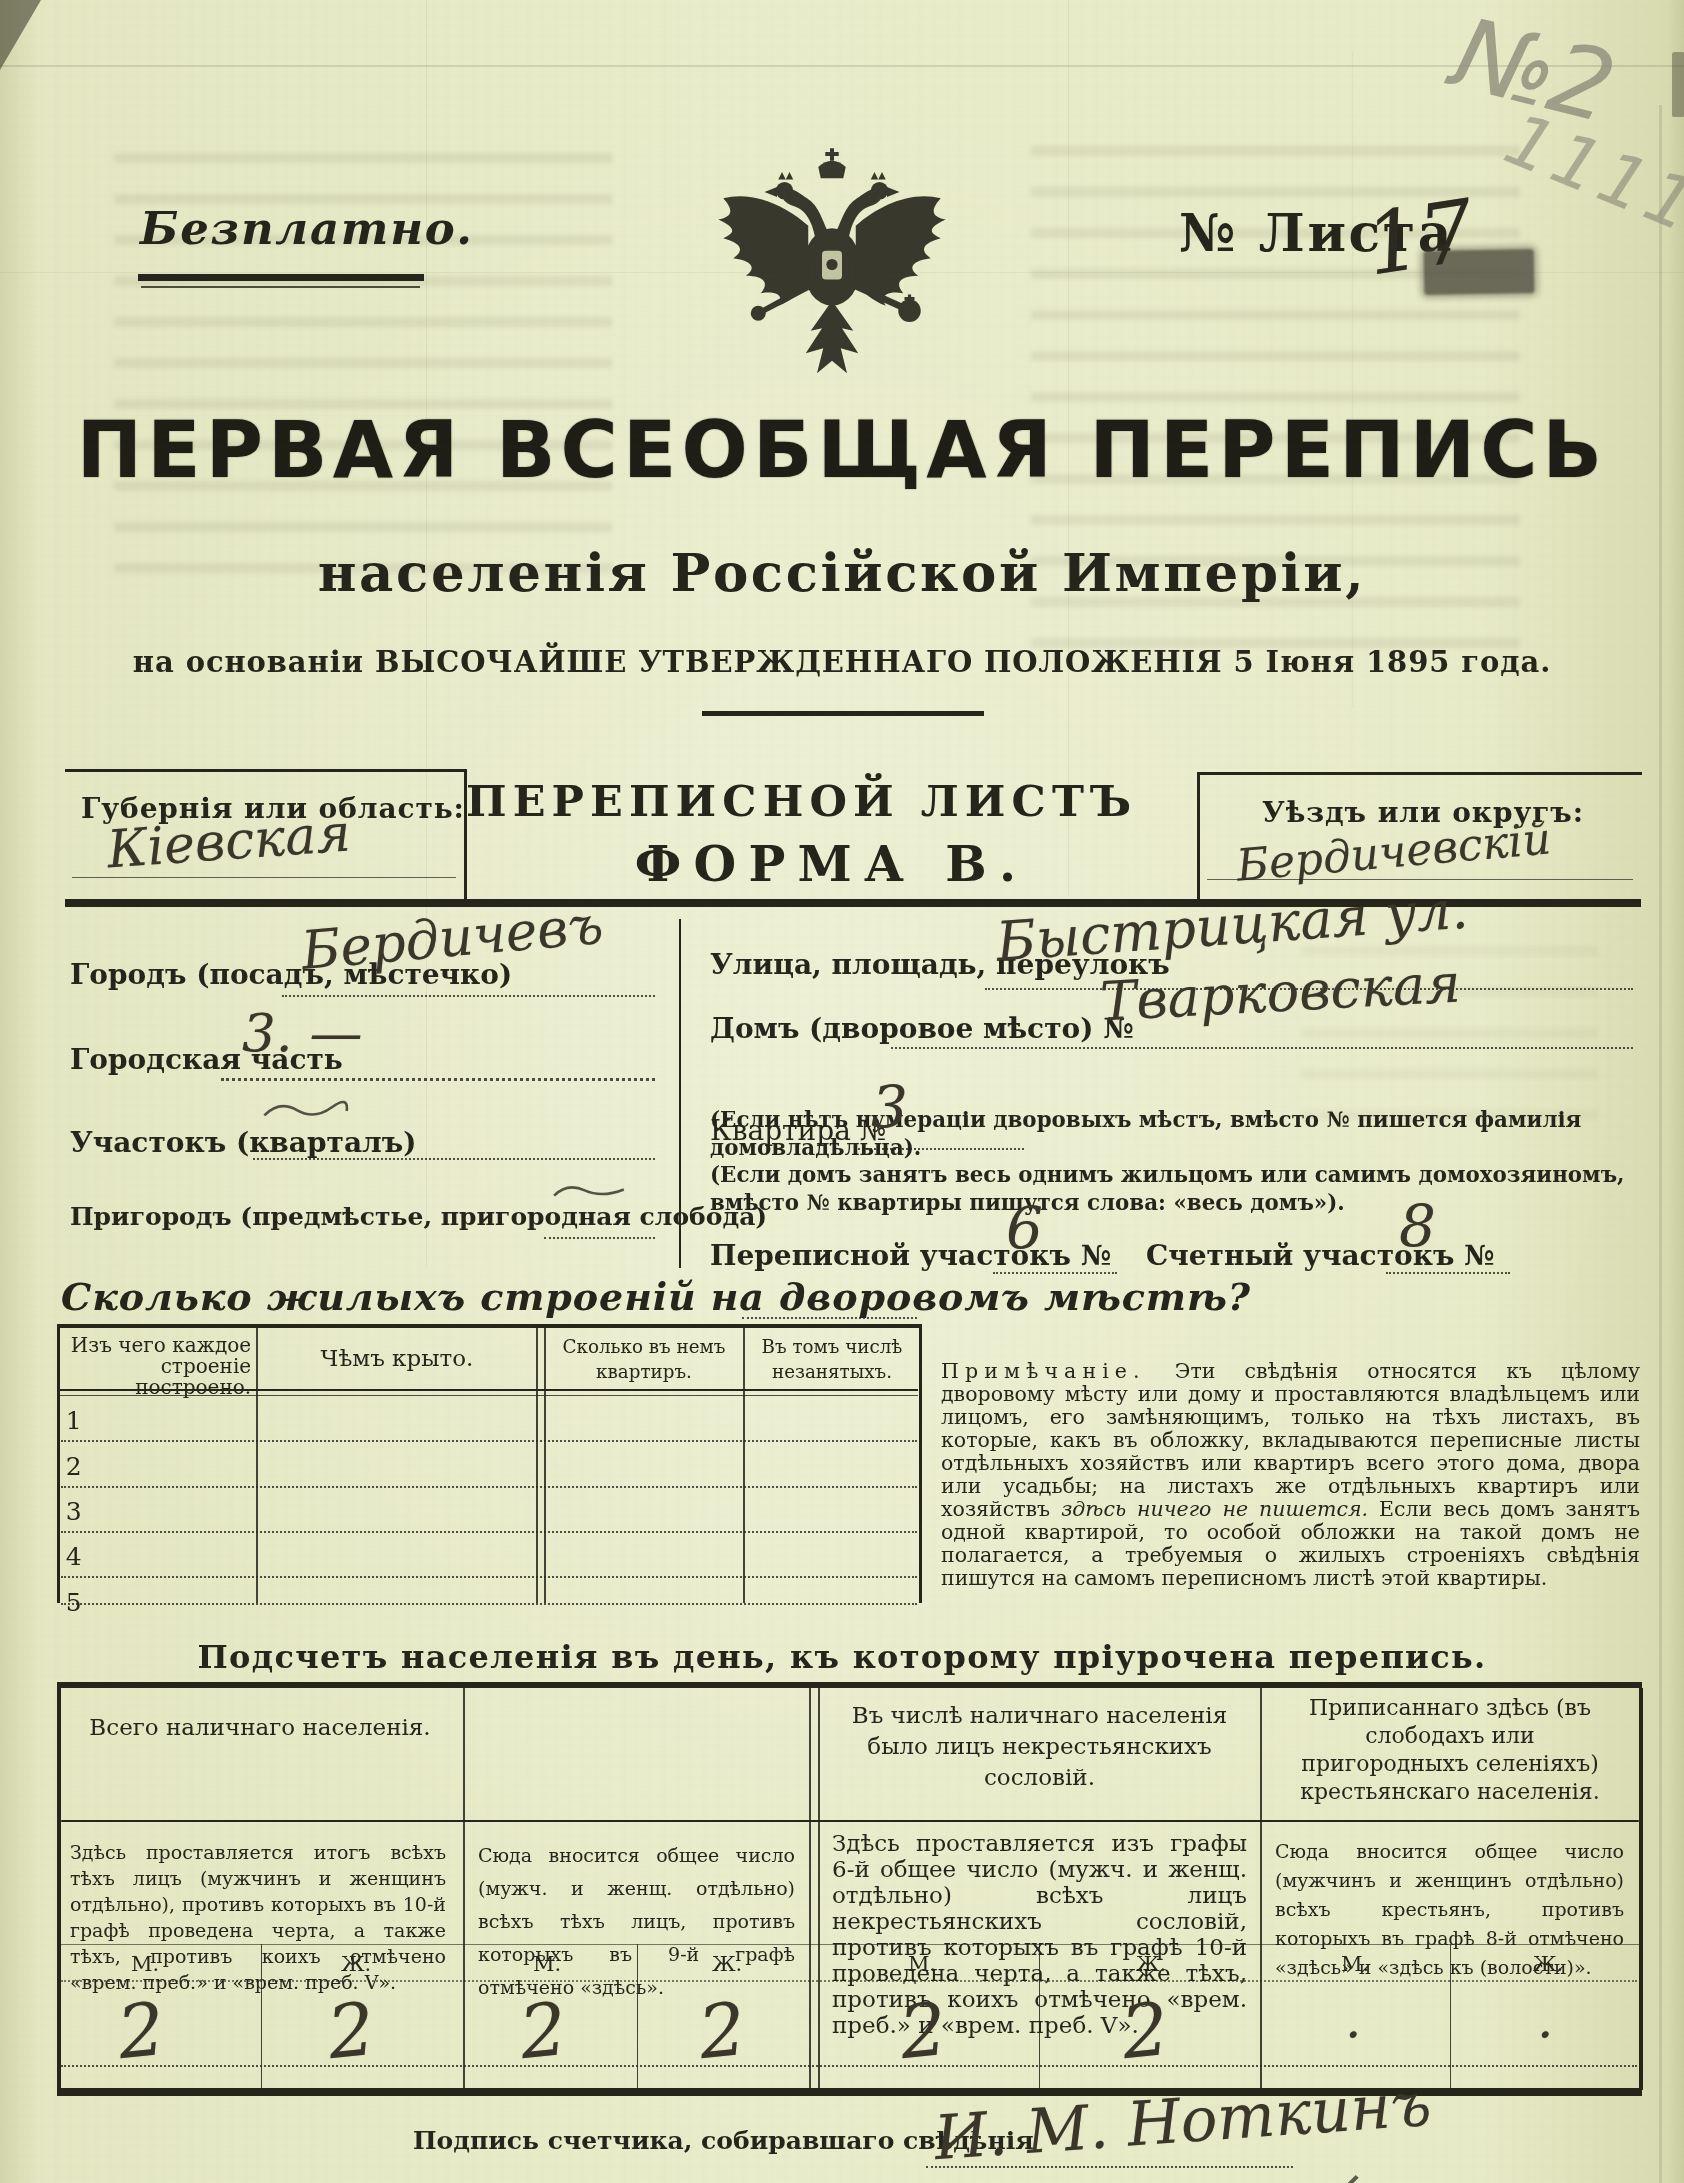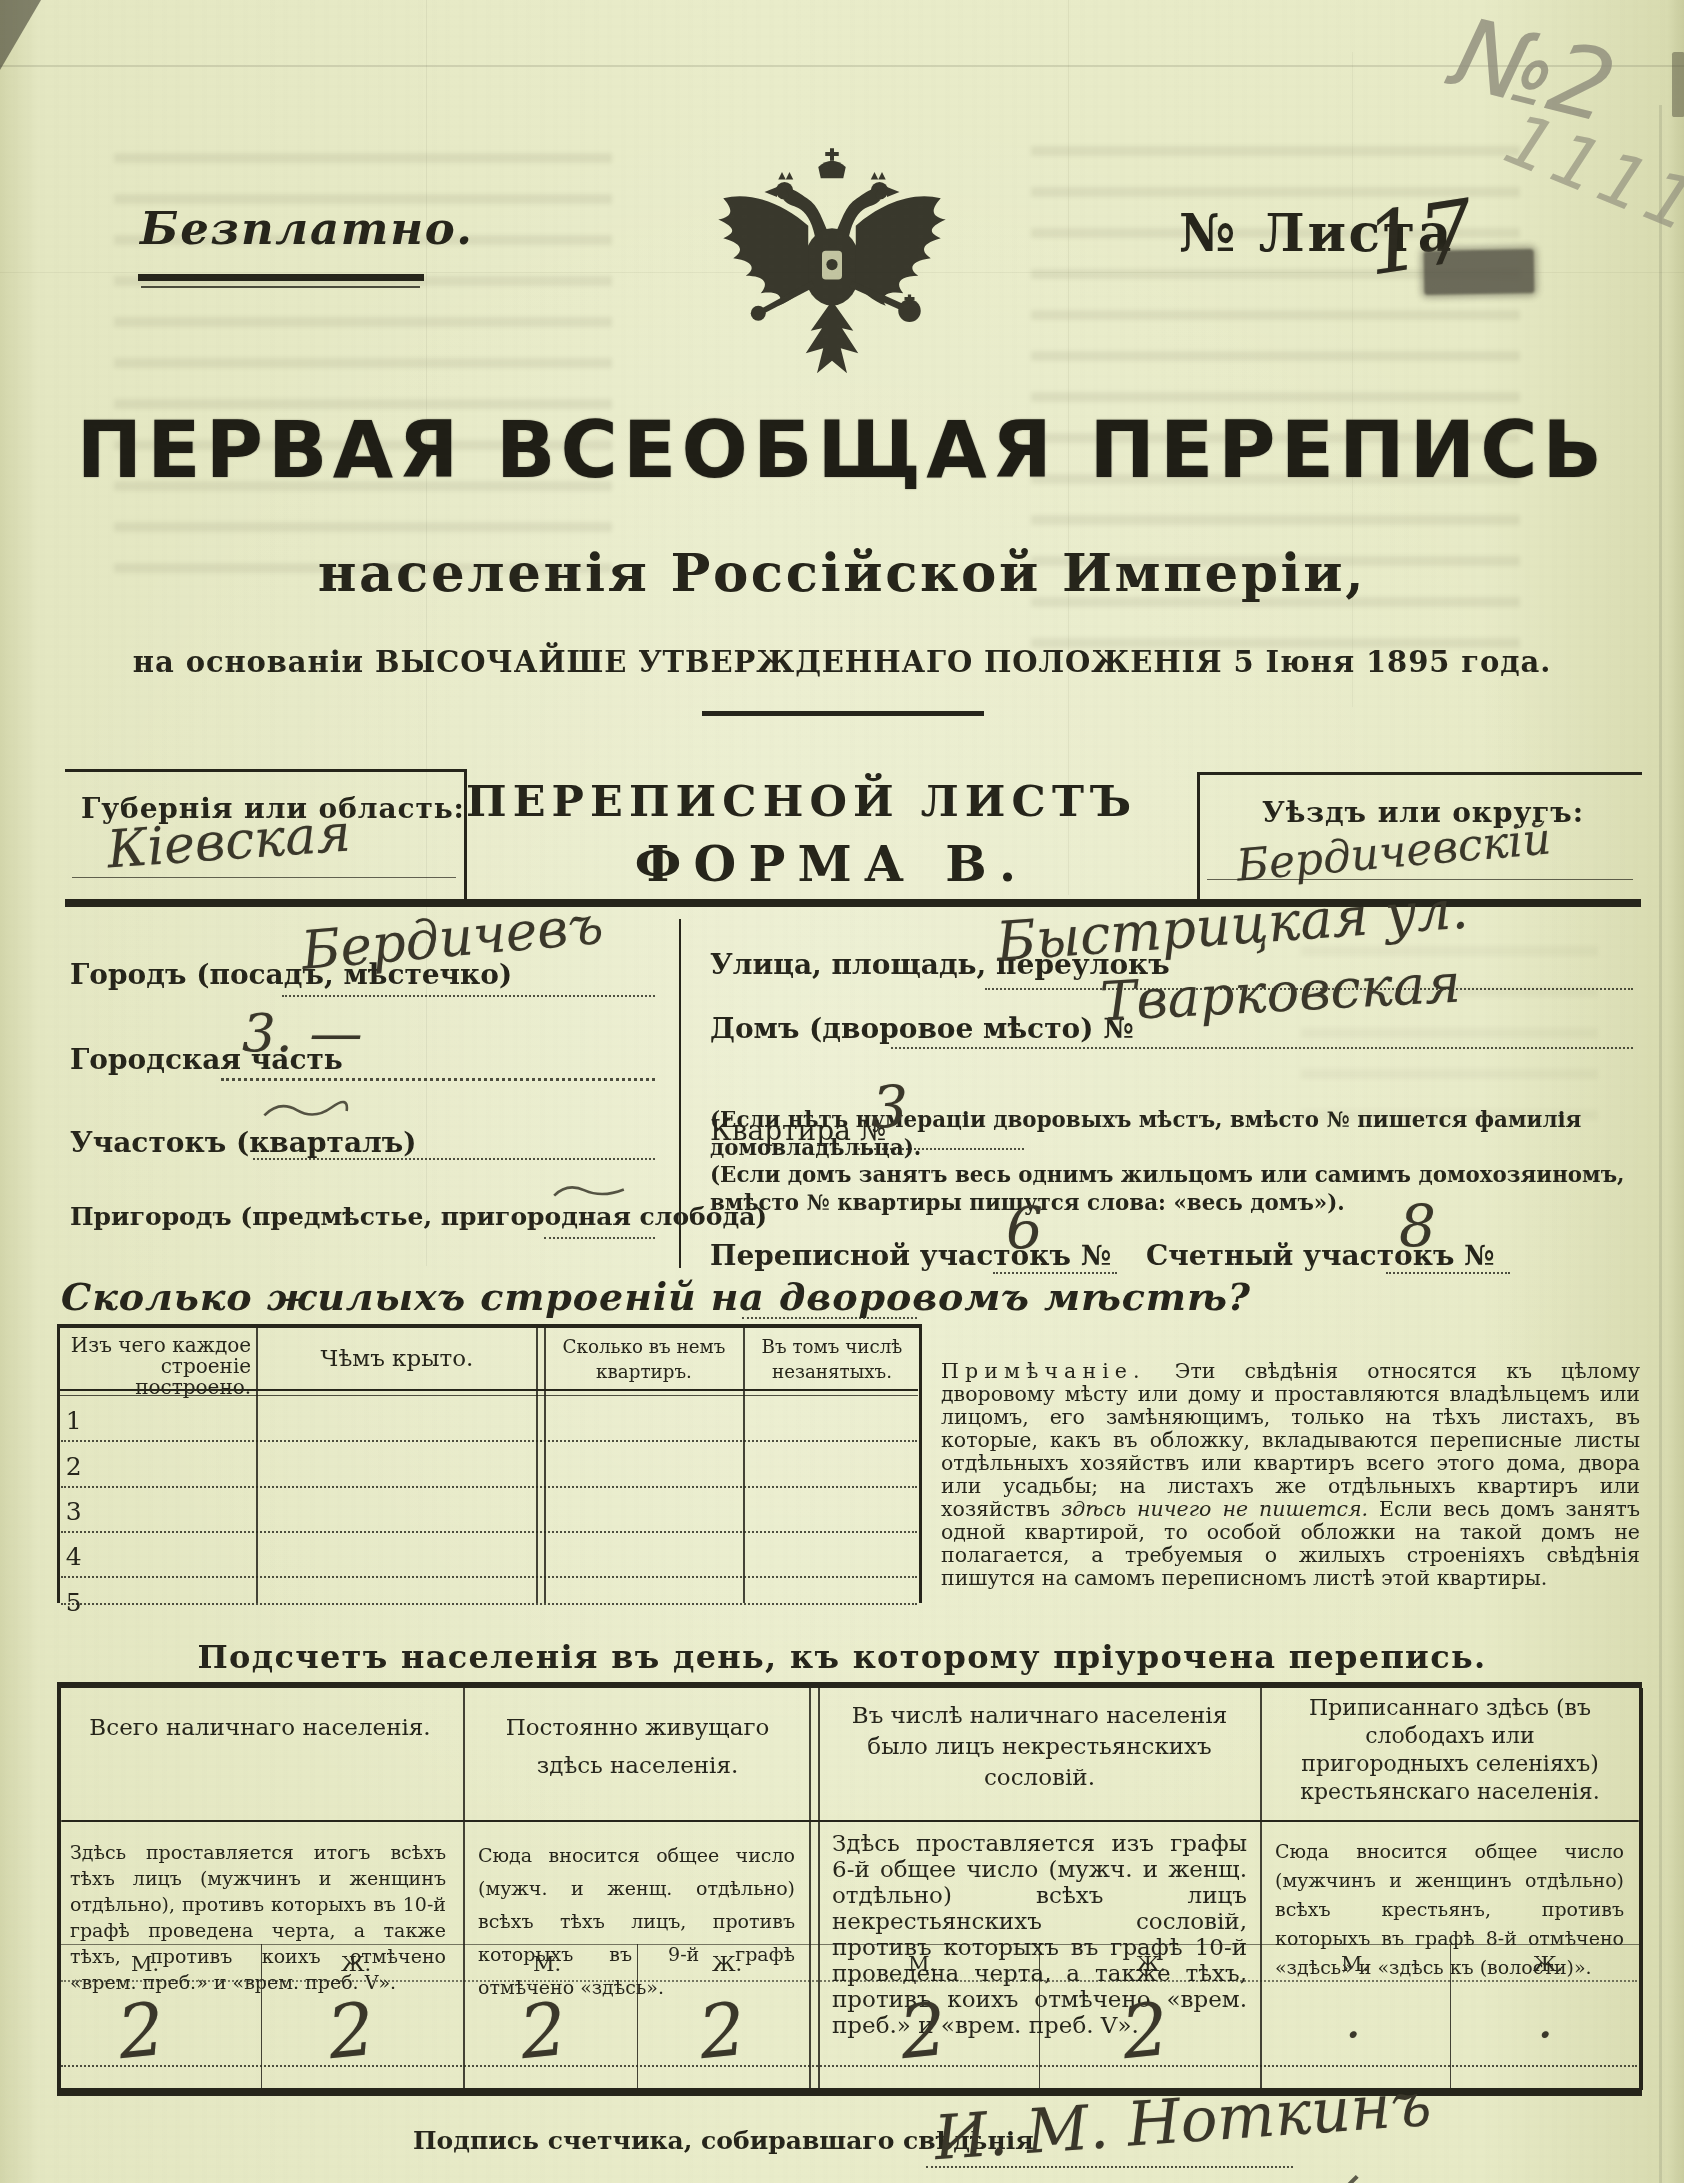--- a/index.html
+++ b/index.html
@@ -220,21 +220,20 @@
   <div class="abs" style="left:57px;top:1682px;width:1651px;height:415px;">
     <div class="abs rule" style="left:0;top:0;width:1585px;height:6.1px;"></div>
     <div class="abs rule" style="left:0;top:6.1px;width:3.5px;height:402px;"></div>
     <div class="abs rule" style="left:1582px;top:6.1px;width:3.5px;height:402px;"></div>
     <div class="abs thin-rule" style="left:406px;top:6.1px;width:2.2px;height:402px;"></div>
     <div class="abs thin-rule" style="left:752px;top:6.1px;width:1.7px;height:402px;"></div>
     <div class="abs thin-rule" style="left:761px;top:6.1px;width:1.7px;height:402px;"></div>
     <div class="abs thin-rule" style="left:1203px;top:6.1px;width:2.2px;height:402px;"></div>
 
     <div class="abs tbl-head" style="left:26px;top:26px;width:354px;font-size:23px;line-height:38px;">Всего наличнаго населенія.</div>
-    <div class="abs tbl-head" style="left:430px;top:26px;width:301px;font-size:23px;line-height:38px;">Постоянно живущаго здѣсь населенія.</div>
     <div class="abs tbl-head" style="left:784px;top:17.5px;width:397px;font-size:23px;line-height:31px;">Въ числѣ наличнаго населенія было лицъ некрестьянскихъ сословій.</div>
     <div class="abs tbl-head" style="left:1225px;top:12.2px;width:336px;font-size:22px;line-height:28px;">Приписаннаго здѣсь (въ слободахъ или пригородныхъ селеніяхъ) крестьянскаго населенія.</div>
 
     <div class="abs rule" style="left:3.5px;top:138px;width:1578px;height:2.2px;border-radius:1.3px;"></div>
 
     <div class="abs just" style="left:13px;top:157px;width:376px;font-size:19px;line-height:26px;">Здѣсь проставляется итогъ всѣхъ тѣхъ лицъ (мужчинъ и женщинъ отдѣльно), противъ которыхъ въ 10-й графѣ проведена черта, а также тѣхъ, противъ коихъ отмѣчено «врем. преб.» и «врем. преб. V».</div>
     <div class="abs just" style="left:421px;top:157px;width:317px;font-size:19px;line-height:33px;">Сюда вносится общее число (мужч. и женщ. отдѣльно) всѣхъ тѣхъ лицъ, противъ которыхъ въ 9-й графѣ отмѣчено «здѣсь».</div>
     <div class="abs just" style="left:775px;top:148px;width:415px;font-size:23px;line-height:26px;">Здѣсь проставляется изъ графы 6-й общее число (мужч. и женщ. отдѣльно) всѣхъ лицъ некрестьянскихъ сословій, противъ которыхъ въ графѣ 10-й проведена черта, а также тѣхъ, противъ коихъ отмѣчено «врем. преб.» и «врем. преб. V».</div>
     <div class="abs just" style="left:1218px;top:155px;width:349px;font-size:19px;line-height:29px;">Сюда вносится общее число (мужчинъ и женщинъ отдѣльно) всѣхъ крестьянъ, противъ которыхъ въ графѣ 8-й отмѣчено «здѣсь» и «здѣсь къ (волости)».</div>
 

